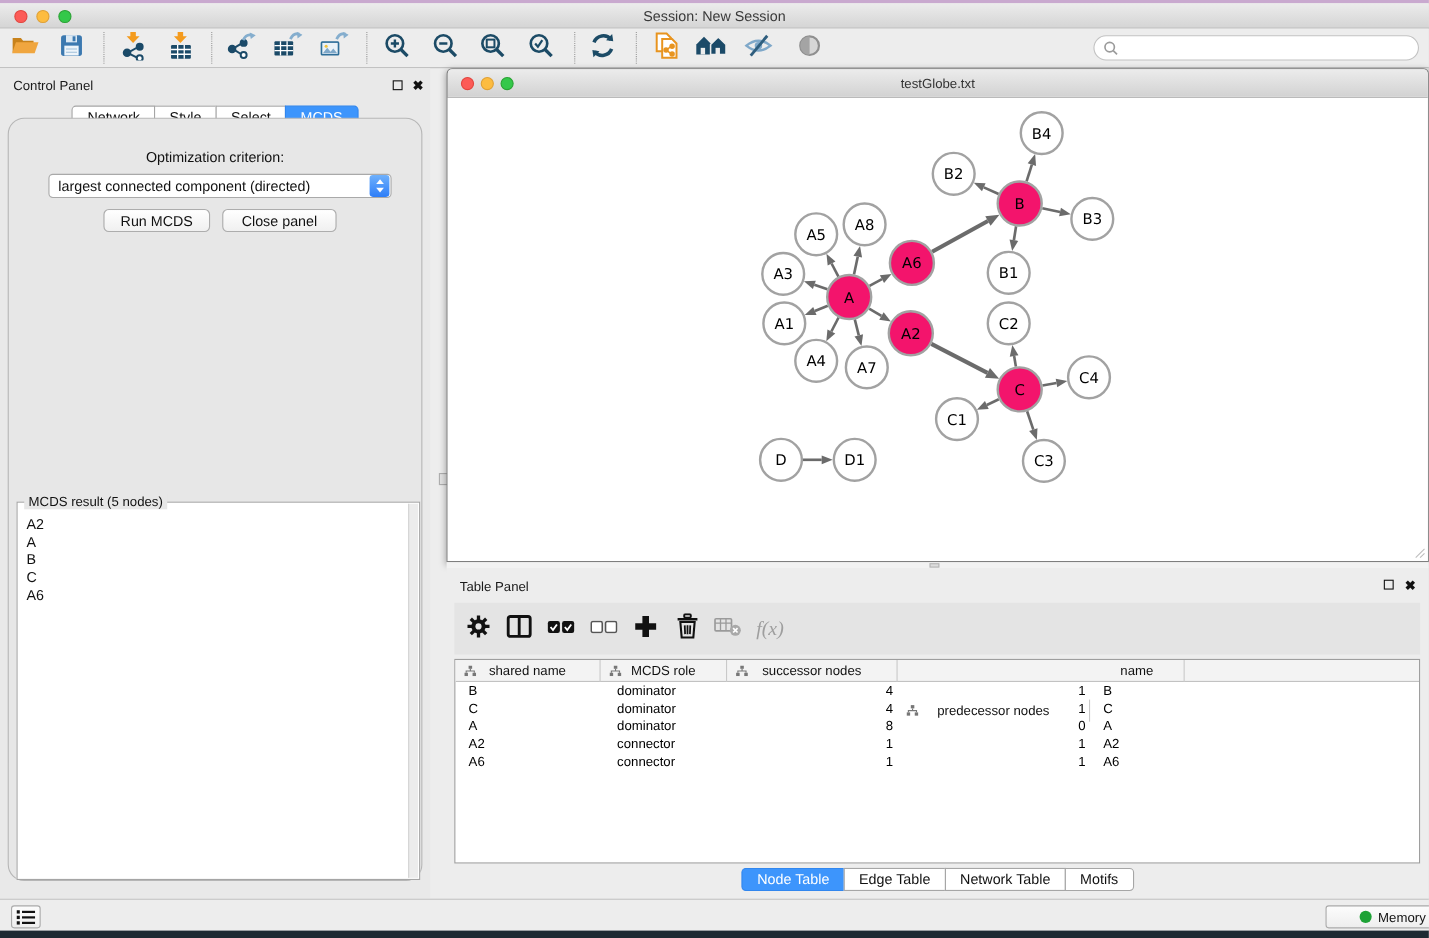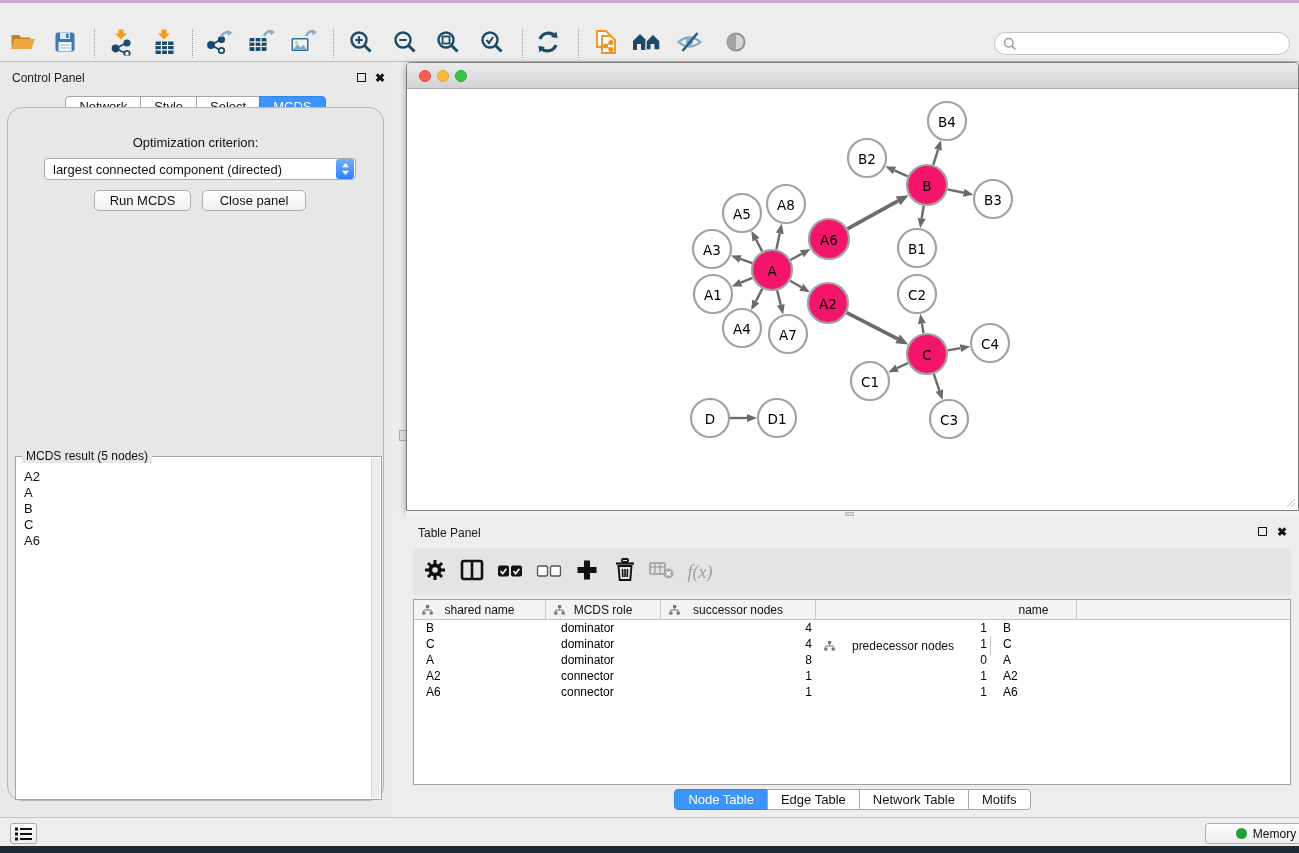--- a/index.html
+++ b/index.html
@@ -91,20 +91,26 @@
 .memdot { width:11px; height:11px; border-radius:50%; background:#1DA236; margin-right:6px; }
 .memlabel { font-size:12px; color:#111; }
 .bottom-strip { position:absolute; left:0; top:846px; width:1299px; height:7px; background:#1E2A33; }
 </style>
 </head>
 <body>
 
 <div class="screen">
 
   <div class="top-strip"></div>
+  <div class="titlebar">
+    <span class="tl red" style="left:13px"></span>
+    <span class="tl yellow" style="left:33px"></span>
+    <span class="tl green" style="left:53px"></span>
+    <div class="title">Session: New Session</div>
+  </div>
 
   <div class="toolbar">
     <span class="ti" style="left:23px">
       <svg width="27" height="24" viewBox="0 0 27 24">
           <path d="M2 18 V5 h7.5 l2 2.5 H21 v3" fill="#C8821B"></path>
           <path d="M1.5 19 L5 9 h20.5 L22 19 Z" fill="#F0A63F"></path>
         </svg>
     </span>
     <span class="ti" style="left:65px">
       <svg width="24" height="24" viewBox="0 0 24 24">
@@ -296,20 +302,21 @@
     </div>
   </div>
 
   <div class="vsplit-handle"></div>
 
   <div class="netwin">
     <div class="wtitle">
       <span class="wl tl red" style="left:12px"></span>
       <span class="wl tl yellow" style="left:30px"></span>
       <span class="wl tl green" style="left:48px"></span>
+      <div class="title">testGlobe.txt</div>
     </div>
     <div class="net-canvas">
       <svg id="net-svg" width="891" height="421">
           <g>
             <line x1="355.21932491051496" y1="162.41671732997838" x2="348.9723929849787" y2="150.5475466714595" stroke="#6B6B6B" stroke-width="2.4"></line>
             <polygon points="344.31492865665246,141.69836444763965 352.5120658745066,148.684560940129 345.43272009545075,152.41053240278998" fill="#6B6B6B"></polygon>
           </g>
           <g>
             <line x1="369.3575883754563" y1="160.45708337284873" x2="372.7748737493481" y2="144.34702375307322" stroke="#6B6B6B" stroke-width="2.4"></line>
             <polygon points="374.8499158328987,134.5646825020488 376.6878102497579,145.17704058649346 368.8619372489383,143.51700691965297" fill="#6B6B6B"></polygon>

